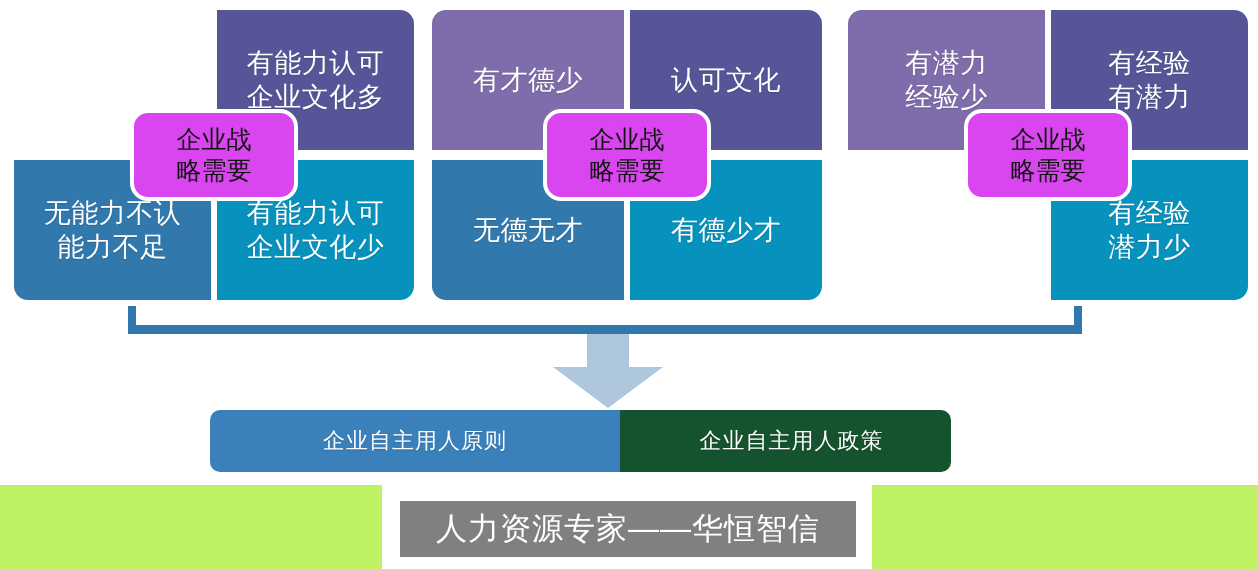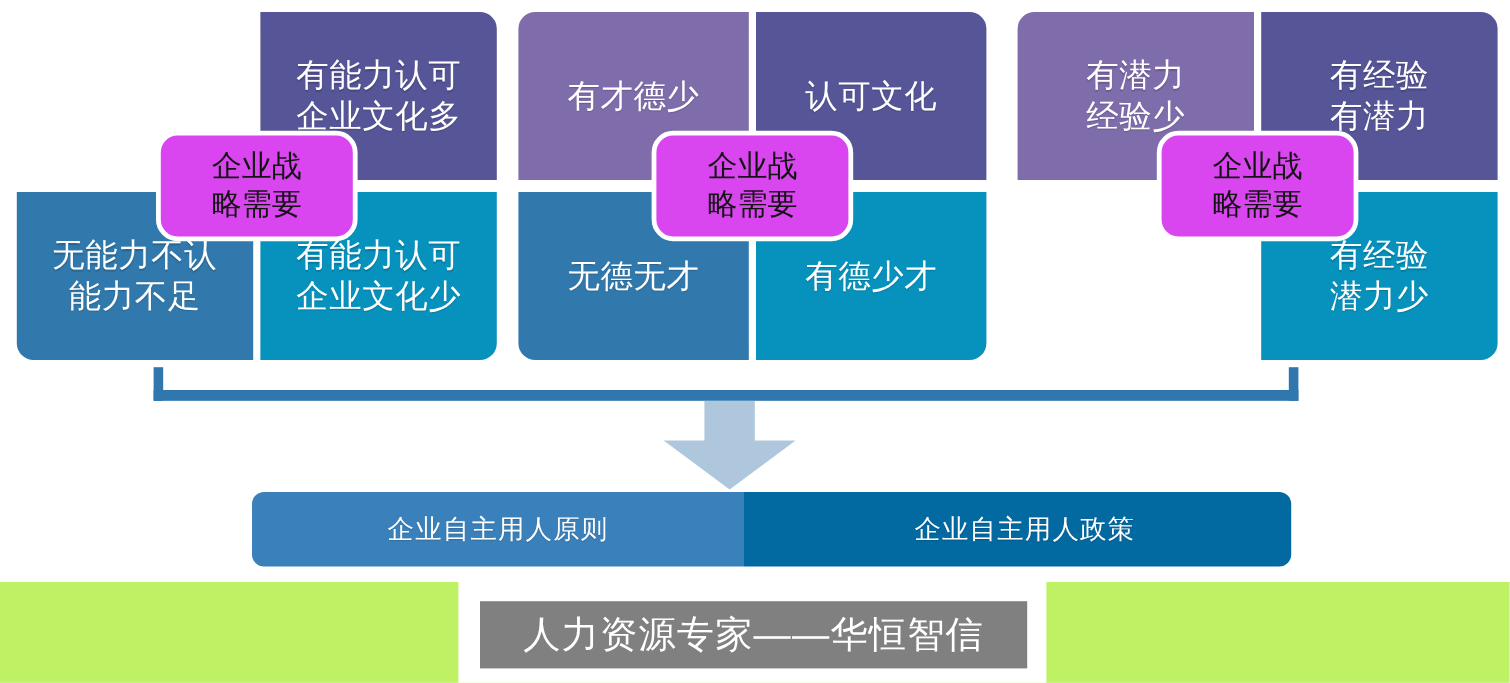--- a/index.html
+++ b/index.html
@@ -119,22 +119,22 @@
     text-shadow: 0 1px 1px rgba(0,0,0,0.16);
   }
   .outcome-bar.left {
     left: 210px;
     width: 410px;
     background: #3a80ba;
     border-radius: 10px 0 0 10px;
   }
   .outcome-bar.right {
     left: 620px;
-    width: 456px;
-    background: #0369a1;
+    width: 331px;
+    background: #14532d;
     border-radius: 0 10px 10px 0;
     padding-left: 12px;
   }
 
   
   .footer {
     position: absolute;
     left: 0;
     bottom: 0;
     width: 1258px;

